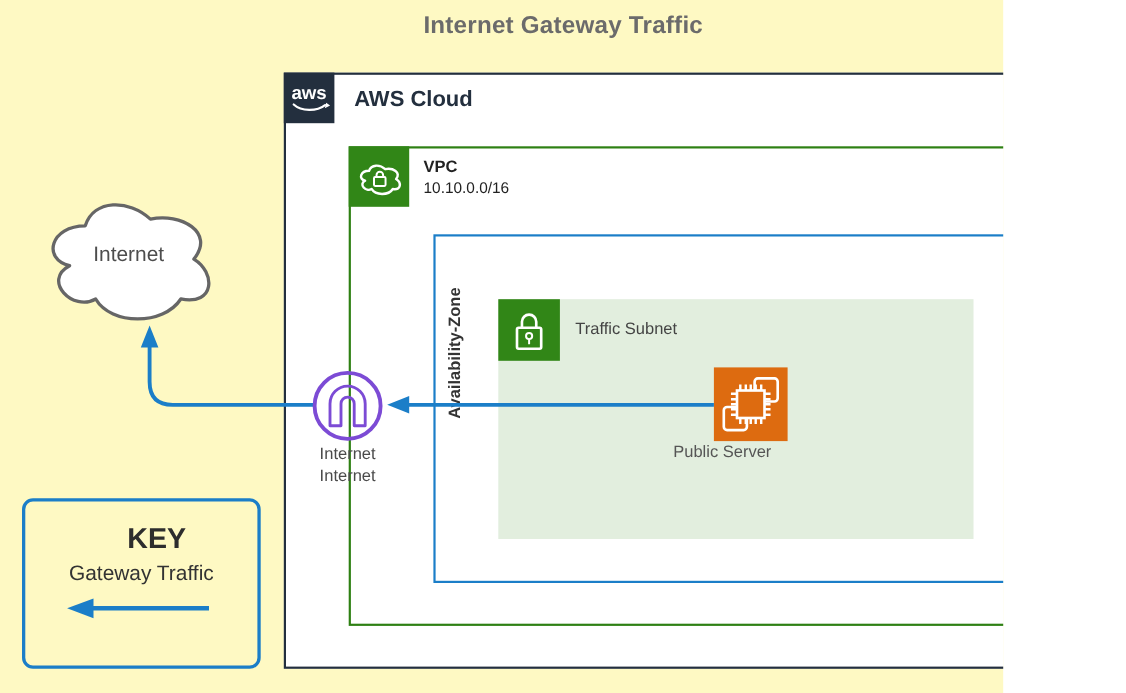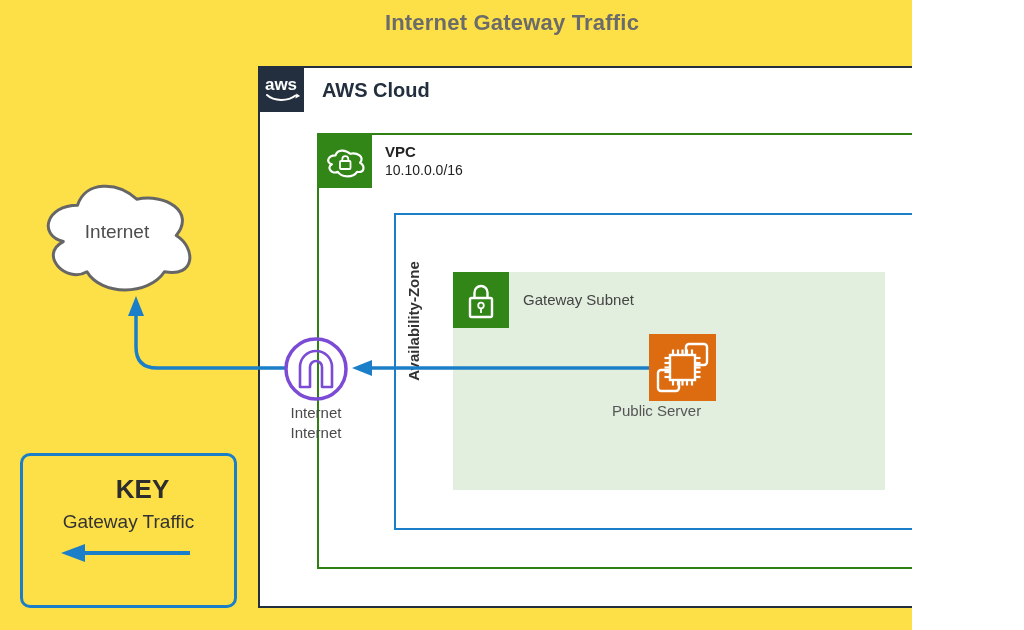--- a/index.html
+++ b/index.html
@@ -1,17 +1,17 @@
 <!DOCTYPE html>
 <html><head>
 <meta charset="utf-8">
 <style>
   html,body{margin:0;padding:0;background:#fff;}
   .canvas{
-    position:relative;width:912px;height:630px;background:#fde047;overflow:hidden;
+    position:relative;width:912px;height:630px;background:#fef9c3;overflow:hidden;
     font-family:"Liberation Sans", sans-serif;
   }
   .abs{position:absolute;}
   .title{
     left:0;top:10px;width:1024px;text-align:center;
     font-size:22px;font-weight:bold;color:#6B6B6B;letter-spacing:.2px;
   }
   
   .aws-box{left:258px;top:66px;width:747px;height:542px;border:2px solid #232F3E;box-sizing:border-box;background:#fff;}
   .aws-logo{left:258px;top:66px;width:46px;height:46px;background:#232F3E;}
@@ -76,21 +76,21 @@
   <div class="abs az-label">Availability-Zone</div>
 
   <div class="abs subnet-icon">
     <svg width="56" height="56" viewBox="0 0 56 56">
       <rect x="17" y="26" width="22" height="19" rx="1.5" fill="none" stroke="#fff" stroke-width="2.4"></rect>
       <path d="M 21.5,26 v -5.5 a 6.5,6.5 0 0 1 13,0 v 5.5" fill="none" stroke="#fff" stroke-width="2.4"></path>
       <circle cx="28" cy="33.5" r="2.8" fill="none" stroke="#fff" stroke-width="1.8"></circle>
       <line x1="28" y1="36.3" x2="28" y2="41" stroke="#fff" stroke-width="1.8"></line>
     </svg>
   </div>
-  <div class="abs subnet-label">Gateway Subnet</div>
+  <div class="abs subnet-label">Traffic Subnet</div>
 
   <div class="abs server-icon">
     <svg width="67" height="67" viewBox="0 0 67 67">
       <rect x="37" y="10" width="21" height="21" rx="3" fill="none" stroke="#fff" stroke-width="2.4"></rect>
       <rect x="9" y="36" width="21" height="21" rx="3" fill="none" stroke="#fff" stroke-width="2.4"></rect>
       <g stroke="#fff" stroke-width="2.2">
         <line x1="24" y1="15.5" x2="24" y2="21"></line>
           <line x1="29" y1="15.5" x2="29" y2="21"></line>
           <line x1="33.5" y1="15.5" x2="33.5" y2="21"></line>
           <line x1="38" y1="15.5" x2="38" y2="21"></line>

